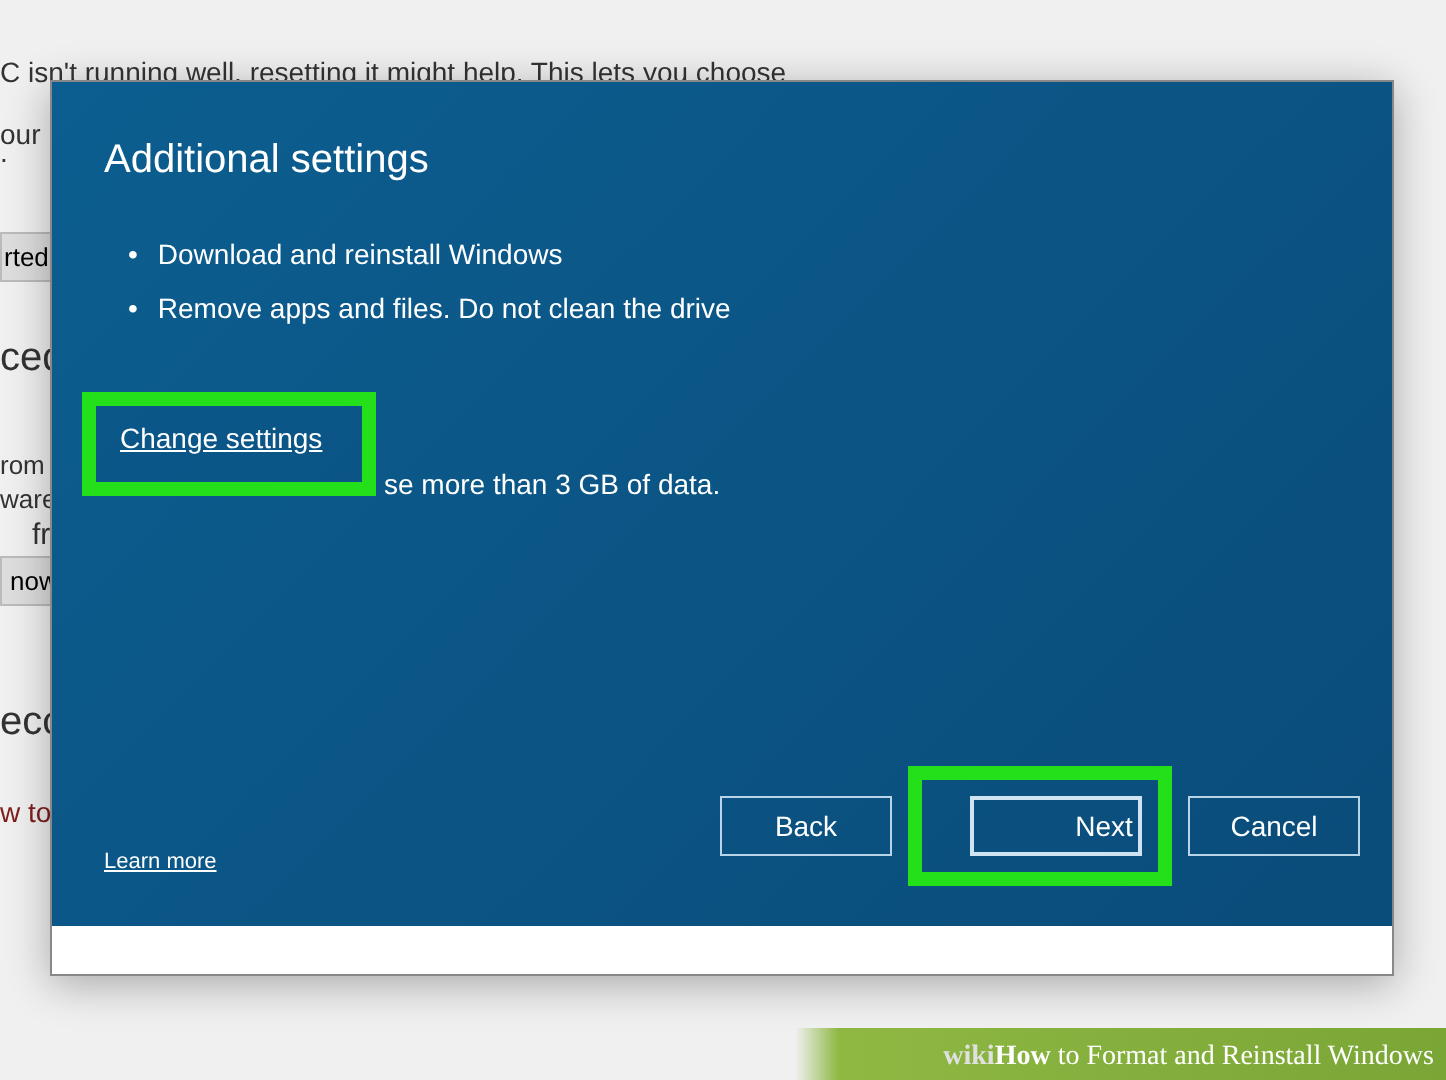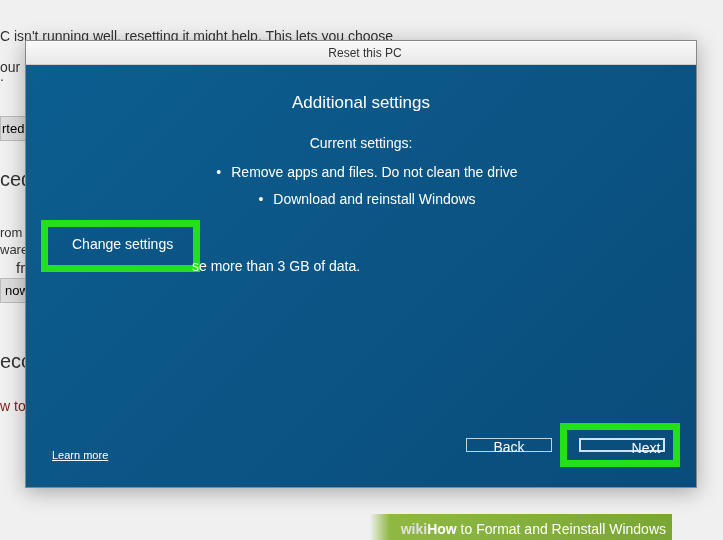--- a/index.html
+++ b/index.html
@@ -1,15 +1,15 @@
 <!DOCTYPE html>
 <html><head>
   <meta charset="utf-8">
   <style>
-    * { margin: 0; padding: 0; box-sizing: border-box; text-align: center; }
+    * { margin: 0; padding: 0; box-sizing: border-box; }
     body {
       width: 723px;
       height: 540px;
       font-family: "Segoe UI", Arial, sans-serif;
       background: #f0f0f0;
       position: relative;
       overflow: hidden;
     }
     .bg-text {
       position: absolute;
@@ -63,21 +63,21 @@
     }
     .dialog-body {
       background: #0a5a8e;
       background: linear-gradient(135deg, #0c5e90 0%, #0a4c7a 100%);
       height: calc(100% - 24px);
       color: #fff;
       padding: 28px 26px 20px 26px;
       position: relative;
     }
     .dialog-heading {
-      font-size: 17px;
+      font-size: 20px;
       font-weight: 300;
       margin-bottom: 22px;
     }
     .current-label {
       font-size: 14px;
       margin-bottom: 8px;
     }
     .settings-list {
       list-style: none;
       font-size: 14px;
@@ -91,23 +91,23 @@
     .change-link-wrap {
       position: absolute;
       top: 155px;
       left: 15px;
       border: 7px solid #23e01a;
       padding: 8px 20px 12px 12px;
       background: rgba(10, 80, 130, 0.3);
     }
     .change-link {
       color: #fff;
+      text-decoration: underline;
       font-size: 14px;
       cursor: pointer;
-      margin-left: 12px;
     }
     .data-note {
       position: absolute;
       top: 193px;
       left: 166px;
       font-size: 14px;
     }
     .learn-more {
       position: absolute;
       bottom: 26px;
@@ -119,47 +119,48 @@
     }
     .button-row {
       position: absolute;
       bottom: 20px;
       right: 16px;
       display: flex;
       align-items: center;
     }
     .dlg-btn {
       width: 86px;
-      height: 14px;
+      height: 30px;
       background: transparent;
       border: 1px solid #b9d4e6;
       color: #fff;
       font-size: 14px;
       cursor: pointer;
       margin-left: 8px;
       font-family: inherit;
     }
     .next-wrap {
       border: 7px solid #23e01a;
       padding: 8px;
       margin-left: 8px;
       display: inline-flex;
     }
     .next-wrap .dlg-btn {
-      margin-left: 4px;
+      margin-left: 16px;
       border: 2px solid #cfe3f0;
       padding-left: 48px;
     }
     .footer-bar {
       position: absolute;
       bottom: 0;
       left: 0;
-      width: 672px;
+      width: 723px;
       height: 26px;
       background: linear-gradient(90deg, rgba(150,190,80,0) 0%, rgba(150,190,80,0) 55%, #8fb843 58%, #7aa636 100%);
+      font-family: Liberation Serif, serif;
     }
     .footer-text {
       position: absolute;
       right: 6px;
       bottom: 3px;
       font-size: 14px;
       color: #fff;
     }
     .footer-text .wiki { color: #e0e0e0; font-weight: bold; }
     .footer-text .how { color: #fff; font-weight: bold; }
@@ -173,44 +174,41 @@
 <div class="bg-btn1">rted</div>
 <div class="bg-text bg-heading1">ced</div>
 <div class="bg-text bg-text2">rom</div>
 <div class="bg-text bg-text3">ware</div>
 <div class="bg-text bg-text4">from</div>
 <div class="bg-btn2">now</div>
 <div class="bg-text bg-heading2">eco</div>
 <div class="bg-text bg-link">w to</div>
 
 <div class="dialog">
-  <div class="titlebar">
-    <span>Reset this PC</span>
-  </div>
   <div class="dialog-body">
     <h1 class="dialog-heading">Additional settings</h1>
-    <div class="current-label">Current settings:</div>
     <ul class="settings-list">
+      <li>Download and reinstall Windows</li>
       <li>Remove apps and files. Do not clean the drive</li>
-      <li>Download and reinstall Windows</li>
     </ul>
 
     <div class="change-link-wrap">
       <a class="change-link">Change settings</a>
     </div>
 
     <span class="data-note">se more than 3 GB of data.</span>
 
     <a class="learn-more">Learn more</a>
 
     <div class="button-row">
       <button class="dlg-btn">Back</button>
       <span class="next-wrap">
         <button class="dlg-btn">Next</button>
       </span>
+      <button class="dlg-btn">Cancel</button>
     </div>
   </div>
 </div>
 
 <div class="footer-bar">
   <div class="footer-text">
     <span class="wiki">wiki</span><span class="how">How</span><span> to Format and Reinstall Windows</span>
   </div>
 </div>
 

